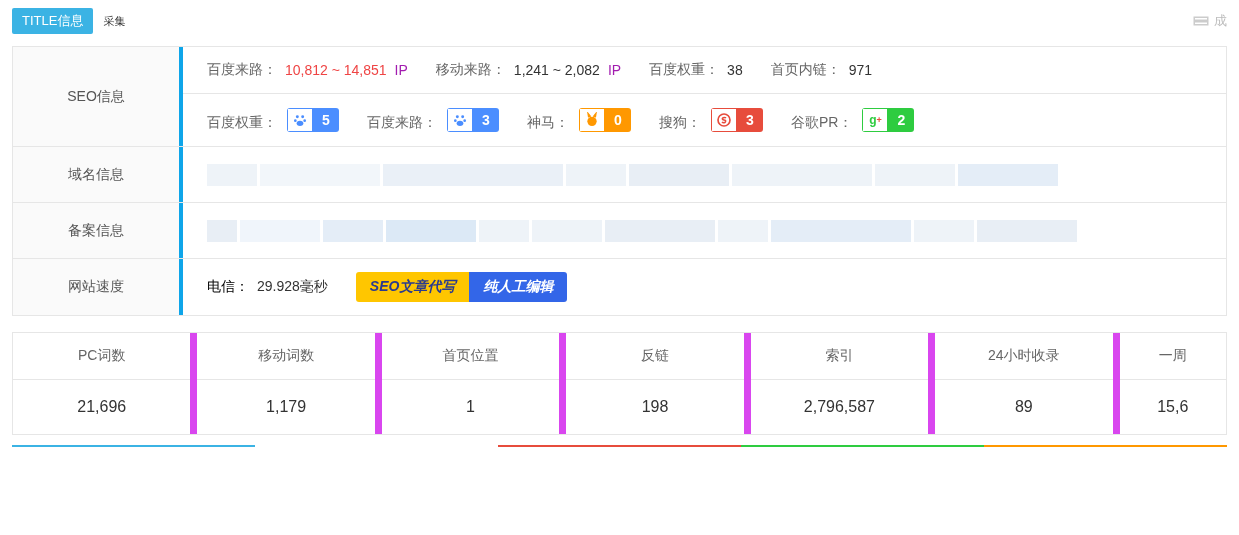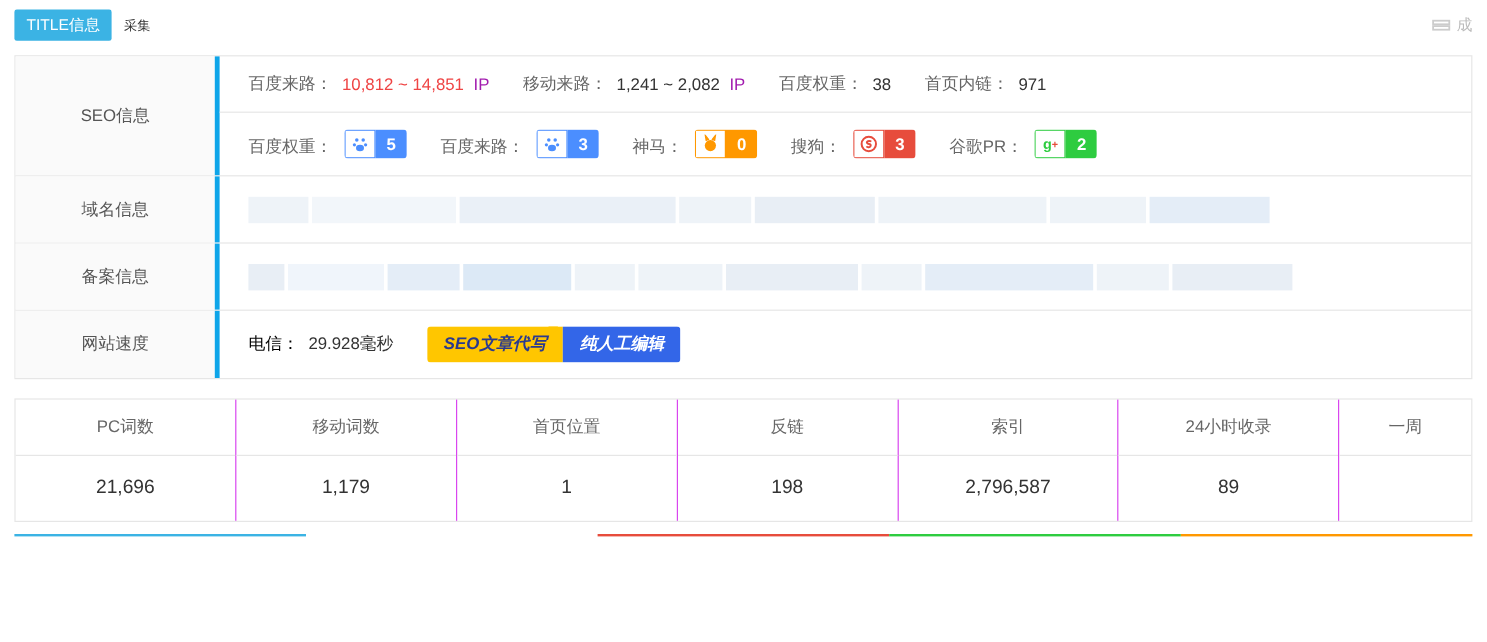--- a/index.html
+++ b/index.html
@@ -42,21 +42,21 @@
     .blur-bar { display: flex; gap: 3px; flex: 1; }
     .blur-block { height: 22px; background: #eef3f8; }
     
     .speed-link { color: #000000; }
     .promo-banner { display: inline-flex; border-radius: 3px; overflow: hidden; position: relative; }
     .promo-yellow { background: #ffc600; color: #2a3a8f; font-style: italic; font-weight: bold; padding: 6px 14px; font-size: 14px; }
     .promo-blue { background: #3366e8; color: #fff; font-style: italic; font-weight: bold; padding: 6px 14px; font-size: 14px; }
     .promo-dot { position: absolute; top: -3px; left: 48%; width: 8px; height: 8px; background: #ffc600; border-radius: 50%; }
     
     .stats-table { display: flex; margin: 16px 12px 0 12px; border: 1px solid #e6e6e6; }
-    .stats-col { flex: 1; border-right: 1px solid #d946ef; text-align: center; }
+    .stats-col { flex: 1; border-right: 7px solid #d946ef; text-align: center; }
     .stats-col:last-child { border-right: none; }
     .stats-head { padding: 14px 0; color: #666; border-bottom: 1px solid #e6e6e6; font-size: 14px; }
     .stats-val { padding: 18px 0; font-size: 16px; color: #333; }
     
     .bottom-tabs { display: flex; margin: 10px 12px 0 12px; height: 4px; }
     .tab-bar { flex: 1; border-top: 2px solid transparent; }
     .tab-bar.t1 { border-top-color: #3bb3e4; }
     .tab-bar.t3 { border-top-color: #e74c3c; }
     .tab-bar.t4 { border-top-color: #2ecc40; }
     .tab-bar.t5 { border-top-color: #ff9800; }
@@ -242,20 +242,21 @@
   <div class="stats-col">
     <div class="stats-head">索引</div>
     <div class="stats-val">2,796,587</div>
   </div>
   <div class="stats-col">
     <div class="stats-head">24小时收录</div>
     <div class="stats-val">89</div>
   </div>
   <div class="stats-col" style="flex:0.6;">
     <div class="stats-head">一周</div>
+    <div class="stats-val">15,6</div>
   </div>
 </div>
 
 <div class="bottom-tabs">
   <div class="tab-bar t1"></div>
   <div class="tab-bar"></div>
   <div class="tab-bar t3"></div>
   <div class="tab-bar t4"></div>
   <div class="tab-bar t5"></div>
 </div>

